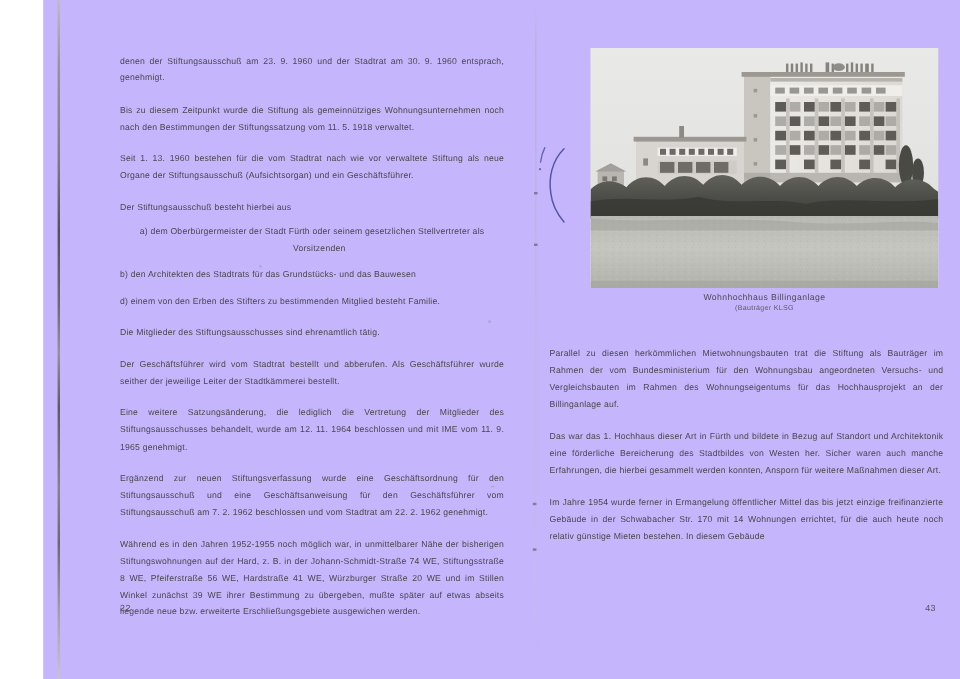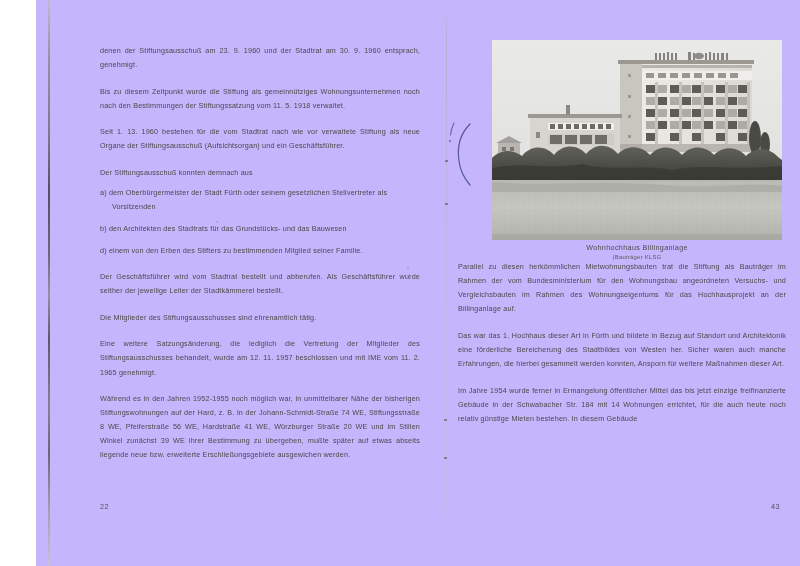--- a/index.html
+++ b/index.html
@@ -73,37 +73,37 @@
     position: absolute;
     color: #4a4a4a;
     font-size: 7.2px;
     line-height: 14.1px;
     letter-spacing: .18px;
     text-align: justify;
     font-family: "Liberation Sans", sans-serif;
     -webkit-font-smoothing: none;
   }
   .page-left .textcol  { left: 50px;  top: 44px;  width: 320px; }
-  .page-right .textcol { left: 10px;  top: 260px; width: 328px; }
+  .page-right .textcol { left: 10px;  top: 288px; width: 328px; }
 
   .para {
     margin: 0 0 12.5px 0;
     text-align: justify;
     text-justify: inter-word;
   }
   .para:last-child { margin-bottom: 0; }
   .para.tight { margin-bottom: 8.5px; }
 
   .list-item {
     margin: 0 0 8.0px 0;
     padding-left: 12px;
     text-indent: -12px;
     text-align: left;
   }
-  .list-item.first { margin-top: -3px; }
+  .list-item.first { margin-top: -3px; text-align: center; }
   .list-wrap { margin-bottom: 12px; }
 
   
   .folio {
     position: absolute;
     font-size: 7.4px;
     color: #555;
     letter-spacing: .4px;
   }
   .folio-left  { left: 50px;  top: 502px; }
@@ -180,34 +180,35 @@
   <div class="page page-left">
 
     <div class="textcol">
 
       <p class="para">denen der Stiftungsausschuß am 23. 9. 1960 und der Stadtrat am 30. 9. 1960 entsprach, genehmigt.</p>
 
       <p class="para">Bis zu diesem Zeitpunkt wurde die Stiftung als gemeinnütziges Wohnungsunternehmen noch nach den Bestimmungen der Stiftungssatzung vom 11. 5. 1918 verwaltet.</p>
 
       <p class="para">Seit 1. 13. 1960 bestehen für die vom Stadtrat nach wie vor verwaltete Stiftung als neue Organe der Stiftungsausschuß (Aufsichtsorgan) und ein Geschäftsführer.</p>
 
-      <p class="para tight">Der Stiftungsausschuß konnten demnach aus</p>
+      <p class="para tight">Der Stiftungsausschuß besteht hierbei aus</p>
 
       <div class="list-wrap">
         <p class="list-item first">a) dem Oberbürgermeister der Stadt Fürth oder seinem gesetzlichen Stellvertreter als Vorsitzenden</p>
         <p class="list-item">b) den Architekten des Stadtrats für das Grundstücks- und das Bauwesen</p>
-        <p class="list-item">d) einem von den Erben des Stifters zu bestimmenden Mitglied seiner Familie.</p>
+        <p class="list-item">d) einem von den Erben des Stifters zu bestimmenden Mitglied besteht Familie.</p>
       </div>
 
+      <p class="para">Die Mitglieder des Stiftungsausschusses sind ehrenamtlich tätig.</p>
+
       <p class="para">Der Geschäftsführer wird vom Stadtrat bestellt und abberufen. Als Geschäftsführer wurde seither der jeweilige Leiter der Stadtkämmerei bestellt.</p>
 
-      <p class="para">Die Mitglieder des Stiftungsausschusses sind ehrenamtlich tätig.</p>
-
-      <p class="para">Eine weitere Satzungsänderung, die lediglich die Vertretung der Mitglieder des Stiftungsausschusses behandelt, wurde am 12. 11. 1957 beschlossen und mit IME vom 11. 2. 1965 genehmigt.</p>
-
+      <p class="para">Eine weitere Satzungsänderung, die lediglich die Vertretung der Mitglieder des Stiftungsausschusses behandelt, wurde am 12. 11. 1964 beschlossen und mit IME vom 11. 9. 1965 genehmigt.</p>
+
+      <p class="para">Ergänzend zur neuen Stiftungsverfassung wurde eine Geschäftsordnung für den Stiftungsausschuß und eine Geschäftsanweisung für den Geschäftsführer vom Stiftungsausschuß am 7. 2. 1962 beschlossen und vom Stadtrat am 22. 2. 1962 genehmigt.</p>
 
       <p class="para">Während es in den Jahren 1952-1955 noch möglich war, in unmittelbarer Nähe der bisherigen Stiftungswohnungen auf der Hard, z. B. in der Johann-Schmidt-Straße 74 WE, Stiftungsstraße 8 WE, Pfeiferstraße 56 WE, Hardstraße 41 WE, Würzburger Straße 20 WE und im Stillen Winkel zunächst 39 WE ihrer Bestimmung zu übergeben, mußte später auf etwas abseits liegende neue bzw. erweiterte Erschließungsgebiete ausgewichen werden.</p>
     </div>
 
     <div class="folio folio-left">22</div>
   </div>
 
   <div class="page page-right">
 
     <div class="photo-frame">
@@ -401,21 +402,21 @@
     </div>
 
     <div class="caption">
       <span class="caption-main">Wohnhochhaus  Billinganlage</span>
       <span class="caption-sub">(Bauträger KLSG</span>
     </div>
 
     <div class="textcol">
       <p class="para">Parallel zu diesen herkömmlichen Mietwohnungsbauten trat die Stiftung als Bauträger im Rahmen der vom Bundesministerium für den Wohnungsbau angeordneten Versuchs- und Vergleichsbauten im Rahmen des Wohnungseigentums für das Hochhausprojekt an der Billinganlage auf.</p>
       <p class="para">Das war das 1. Hochhaus dieser Art in Fürth und bildete in Bezug auf Standort und Architektonik eine förderliche Bereicherung des Stadtbildes von Westen her. Sicher waren auch manche Erfahrungen, die hierbei gesammelt werden konnten, Ansporn für weitere Maßnahmen dieser Art.</p>
-      <p class="para">Im Jahre 1954 wurde ferner in Ermangelung öffentlicher Mittel das bis jetzt einzige freifinanzierte Gebäude in der Schwabacher Str. 184 mit 14 Wohnungen errichtet, für die auch heute noch relativ günstige Mieten bestehen. In diesem Gebäude</p>
+      <p class="para">Im Jahre 1954 wurde ferner in Ermangelung öffentlicher Mittel das bis jetzt einzige freifinanzierte Gebäude in der Schwabacher Str. 170 mit 14 Wohnungen errichtet, für die auch heute noch relativ günstige Mieten bestehen. In diesem Gebäude</p>
     </div>
 
     <div class="annot">
       <svg width="46" height="70" viewBox="0 0 46 70" fill="none">
         <path d="M30 2 C20 12, 17 26, 19 39 C20 48, 24 56, 30 63" stroke="#3b3f8f" stroke-width="1.2" stroke-linecap="round" opacity=".82"></path>
         <path d="M14 1 C12 5, 11 9, 10.5 13" stroke="#3b3f8f" stroke-width="1.1" stroke-linecap="round" opacity=".7"></path>
         <circle cx="10" cy="19" r="0.9" fill="#3b3f8f" opacity=".7"></circle>
       </svg>
     </div>
 

